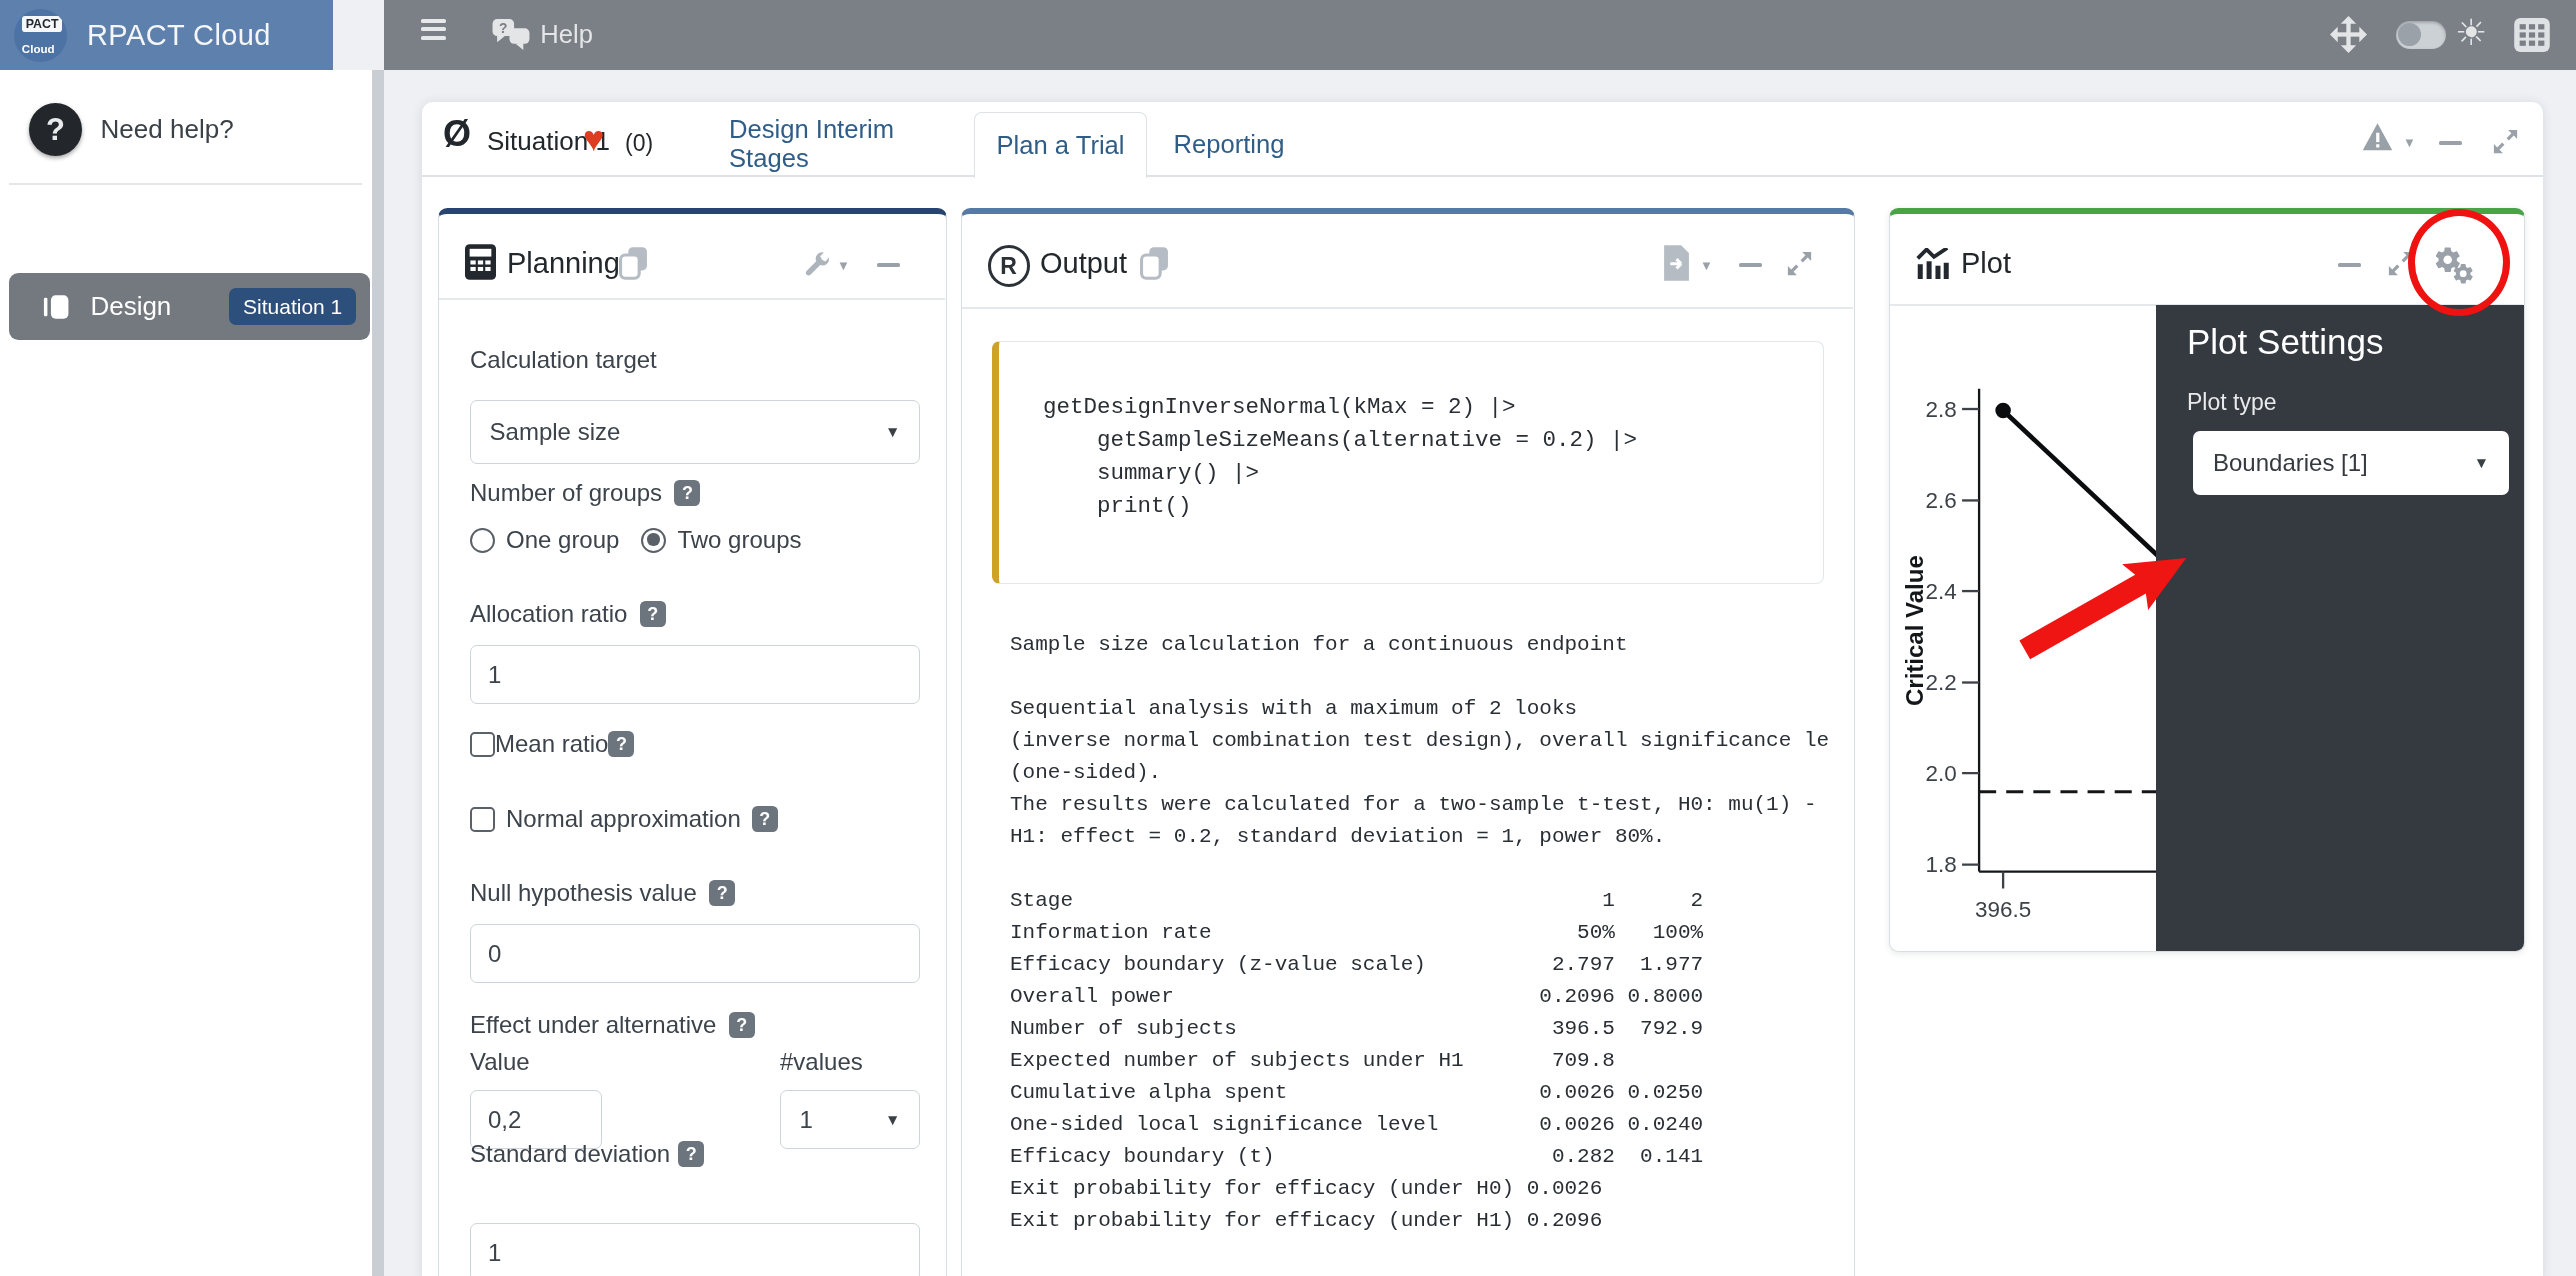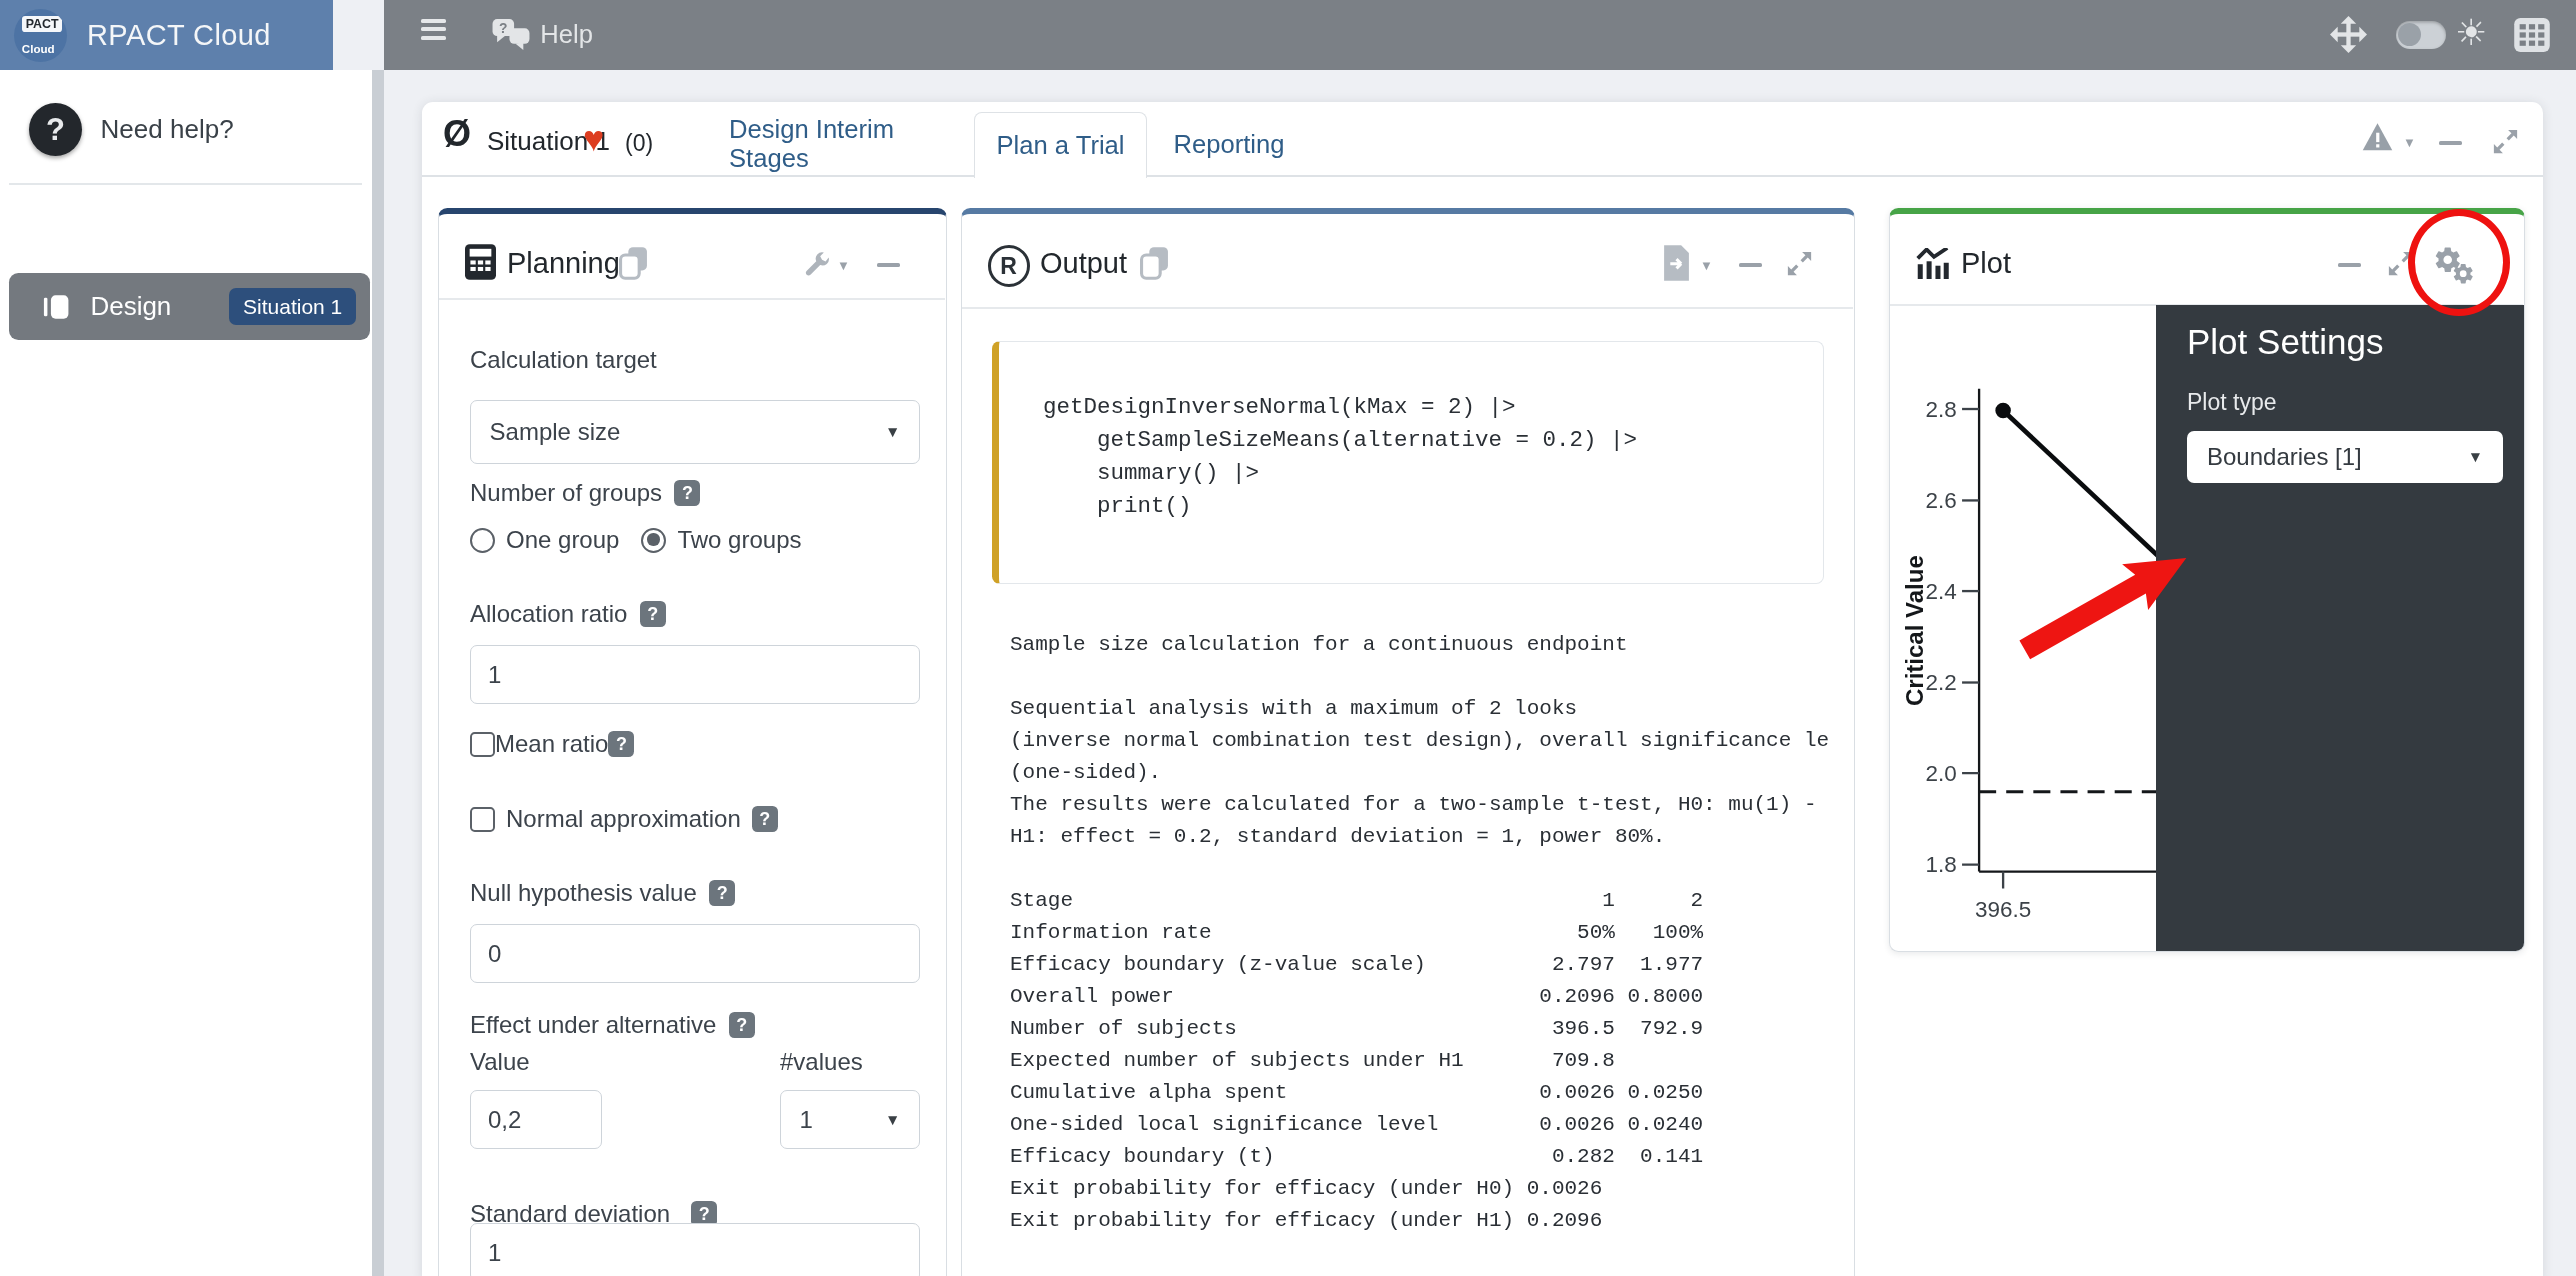--- a/index.html
+++ b/index.html
@@ -264,21 +264,21 @@
     <span class="qbadge">?</span>
   </div>
   <span class="abs form-label" style="left:31px;top:834px">Value</span>
   <span class="abs form-label" style="left:341px;top:834px">#values</span>
   <input class="abs tinput" style="left: 31px; top: 876px; width: 132px; height: 59px;" value="0,2">
   <div class="abs selectbox" style="left:341px;top:876px;width:140px;height:59px;cursor:pointer">
     <span>1</span>
     <span class="caret">▼</span>
   </div>
 
-  <div class="abs flex" style="left:31px;top:986px;gap:21px">
+  <div class="abs flex" style="left:31px;top:926px;gap:8px">
     <span class="form-label">Standard deviation</span>
     <span class="qbadge">?</span>
   </div>
   <input class="abs tinput" style="left: 31px; top: 1009px; width: 450px; height: 59px;" value="1">
 </div>
 
 <div id="panel-output" class="abs panel">
   <div class="abs" style="left:25.6px;top:31px;width:36px;height:36px;border:3.9px solid #2b3137;border-radius:50%;
        display:flex;align-items:center;justify-content:center;font-weight:bold;font-size:23px;color:#2b3137">R</div>
   <span class="abs panel-title" style="left:78px;top:33px">Output</span>
@@ -366,21 +366,21 @@
     <text x="146" y="790" font-size="29" fill="#3c4248" text-anchor="middle" font-family="Liberation Sans, sans-serif">396.5</text>
     <text transform="translate(42,420) rotate(-90)" font-size="31" font-weight="bold" fill="#14171a" text-anchor="middle" font-family="Liberation Sans, sans-serif">Critical Value</text>
     <line x1="115" y1="628" x2="355" y2="628" stroke="#14171a" stroke-width="4" stroke-dasharray="22 13"></line>
     <line x1="146" y1="136" x2="358" y2="335" stroke="#0a0c0e" stroke-width="6"></line>
     <circle cx="146" cy="136" r="10" fill="#0a0c0e"></circle>
   </svg>
 
   <div id="plot-overlay">
     <span class="abs ps-title" style="left:31px;top:17px">Plot Settings</span>
     <span class="abs ps-label" style="left:31px;top:84px">Plot type</span>
-    <div class="abs ps-select" style="left:31px;top:126px;width:316px;height:52px;cursor:pointer">
+    <div class="abs ps-select" style="left:37px;top:126px;width:316px;height:64px;cursor:pointer">
       <span>Boundaries [1]</span>
       <span class="caret">▼</span>
     </div>
   </div>
 </div>
 
 <div id="annot-ellipse" class="abs"></div>
 <svg id="annot-arrow" class="abs" width="209" height="136" viewBox="0 0 270 175">
   <g transform="translate(32,148) rotate(-29.6)" fill="#ee1512">
     <path d="M0,-14 L172,-14 L164,-34 L240,0 L164,34 L172,14 L0,14 Z"></path>

